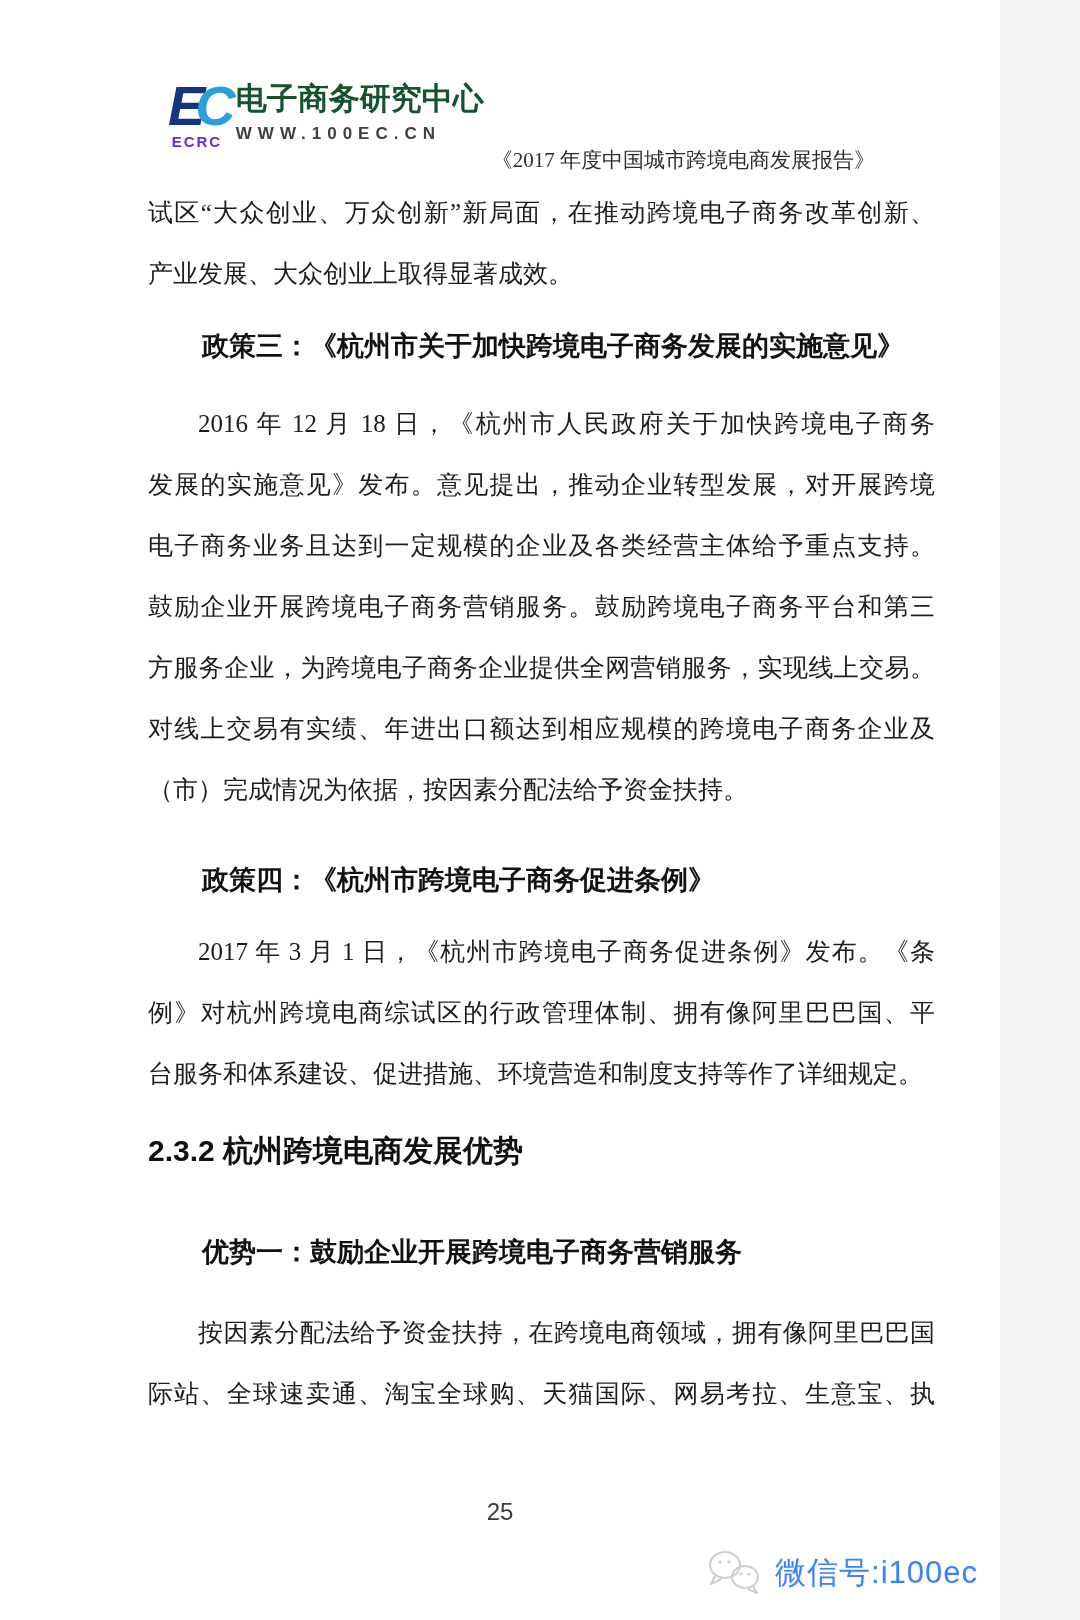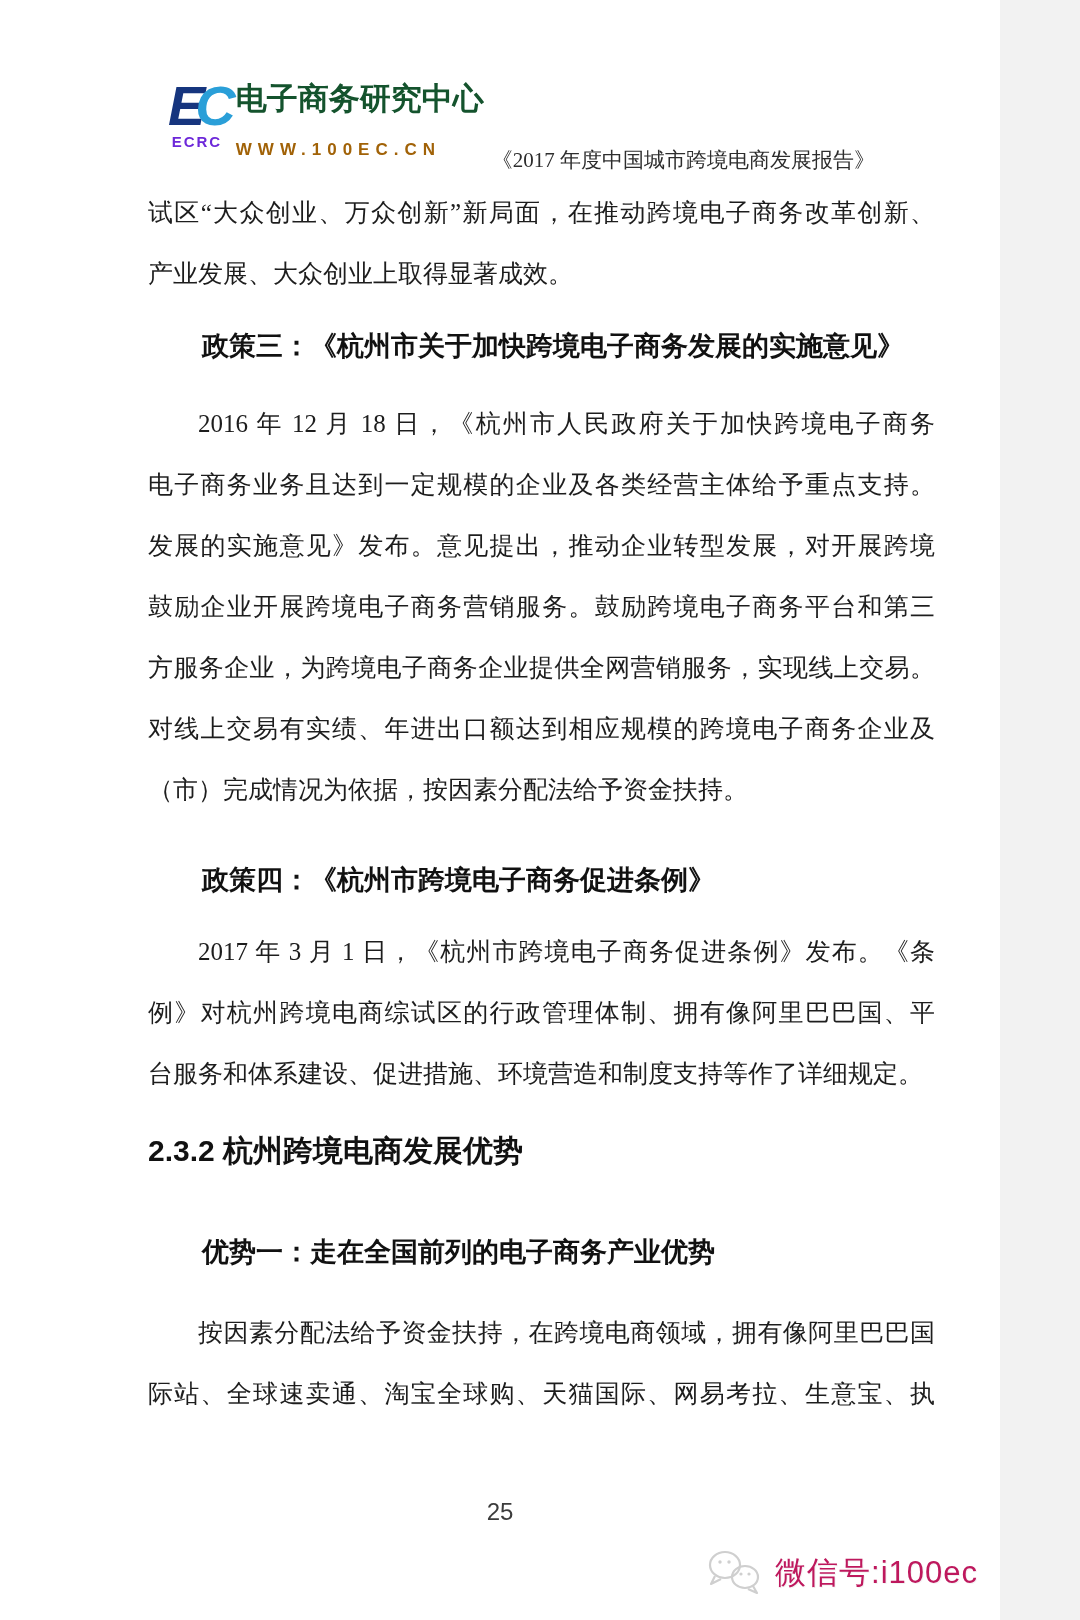--- a/index.html
+++ b/index.html
@@ -32,21 +32,21 @@
     font-family:"Liberation Sans","DejaVu Sans",sans-serif;
     font-weight:700;font-size:15px;color:#6d28d9;letter-spacing:2px;margin-top:1px;
   }
   .logo-text-col{display:flex;flex-direction:column;}
   .logo-org{
     font-family:"Liberation Sans","DejaVu Sans",sans-serif;
     font-weight:700;font-size:31px;line-height:38px;color:#14532d;
   }
   .logo-site{
     font-family:"Liberation Sans","DejaVu Sans",sans-serif;
-    font-weight:700;font-size:17px;color:#a16207;letter-spacing:6px;margin-top:22px;
+    font-weight:700;font-size:17px;color:#404040;letter-spacing:6px;margin-top:6px;
   }
   .report-title{
     position:absolute;right:125px;top:146px;
     font-size:21px;color:#2d2d2d;
   }
 
   
   .content{
     position:absolute;left:148px;top:182px;width:787px;
     color:#1d1d1d;
@@ -83,21 +83,21 @@
     font-family:"Liberation Sans","DejaVu Sans",sans-serif;
   }
   .watermark{
     position:absolute;right:22px;top:1548px;
     display:flex;align-items:center;
     color:#c9c9c9;
   }
   .watermark-text{
     font-family:"Liberation Sans","DejaVu Sans",sans-serif;
     font-size:31px;letter-spacing:1px;
-    color:#be185d;
+    color:#3b82f6;
     text-shadow:1px 1px 0 #f4f4f4;
     margin-left:8px;
   }
   .wechat-icon svg{display:block;}
 </style>
 </head>
 <body>
 
 <div class="page">
 
@@ -114,36 +114,36 @@
   <div class="report-title">《2017 年度中国城市跨境电商发展报告》</div>
 
   <div class="content">
 
     <div class="p-line">试区“大众创业、万众创新”新局面，在推动跨境电子商务改革创新、</div>
     <div class="p-line end">产业发展、大众创业上取得显著成效。</div>
 
     <div class="h-line mt-h1">政策三：《杭州市关于加快跨境电子商务发展的实施意见》</div>
 
     <div class="p-line indent mt-p2">2016 年 12 月 18 日，《杭州市人民政府关于加快跨境电子商务</div>
+    <div class="p-line">发展的实施意见》发布。意见提出，推动企业转型发展，对开展跨境</div>
     <div class="p-line">电子商务业务且达到一定规模的企业及各类经营主体给予重点支持。</div>
-    <div class="p-line">发展的实施意见》发布。意见提出，推动企业转型发展，对开展跨境</div>
     <div class="p-line">鼓励企业开展跨境电子商务营销服务。鼓励跨境电子商务平台和第三</div>
     <div class="p-line">方服务企业，为跨境电子商务企业提供全网营销服务，实现线上交易。</div>
     <div class="p-line">对线上交易有实绩、年进出口额达到相应规模的跨境电子商务企业及</div>
     <div class="p-line end">（市）完成情况为依据，按因素分配法给予资金扶持。</div>
 
     <div class="h-line mt-h2">政策四：《杭州市跨境电子商务促进条例》</div>
 
     <div class="p-line indent mt-p3">2017 年 3 月 1 日，《杭州市跨境电子商务促进条例》发布。《条</div>
     <div class="p-line">例》对杭州跨境电商综试区的行政管理体制、拥有像阿里巴巴国、平</div>
     <div class="p-line end">台服务和体系建设、促进措施、环境营造和制度支持等作了详细规定。</div>
 
     <div class="section-line mt-s">2.3.2 杭州跨境电商发展优势</div>
 
-    <div class="h-line mt-h3">优势一：走在全国前列的电子商务产业优势</div>
+    <div class="h-line mt-h3">优势一：鼓励企业开展跨境电子商务营销服务</div>
 
     <div class="p-line indent mt-p4">按因素分配法给予资金扶持，在跨境电商领域，拥有像阿里巴巴国</div>
     <div class="p-line">际站、全球速卖通、淘宝全球购、天猫国际、网易考拉、生意宝、执</div>
 
   </div>
 
   <div class="page-number">25</div>
 
   <div class="watermark">
     <span class="wechat-icon">

